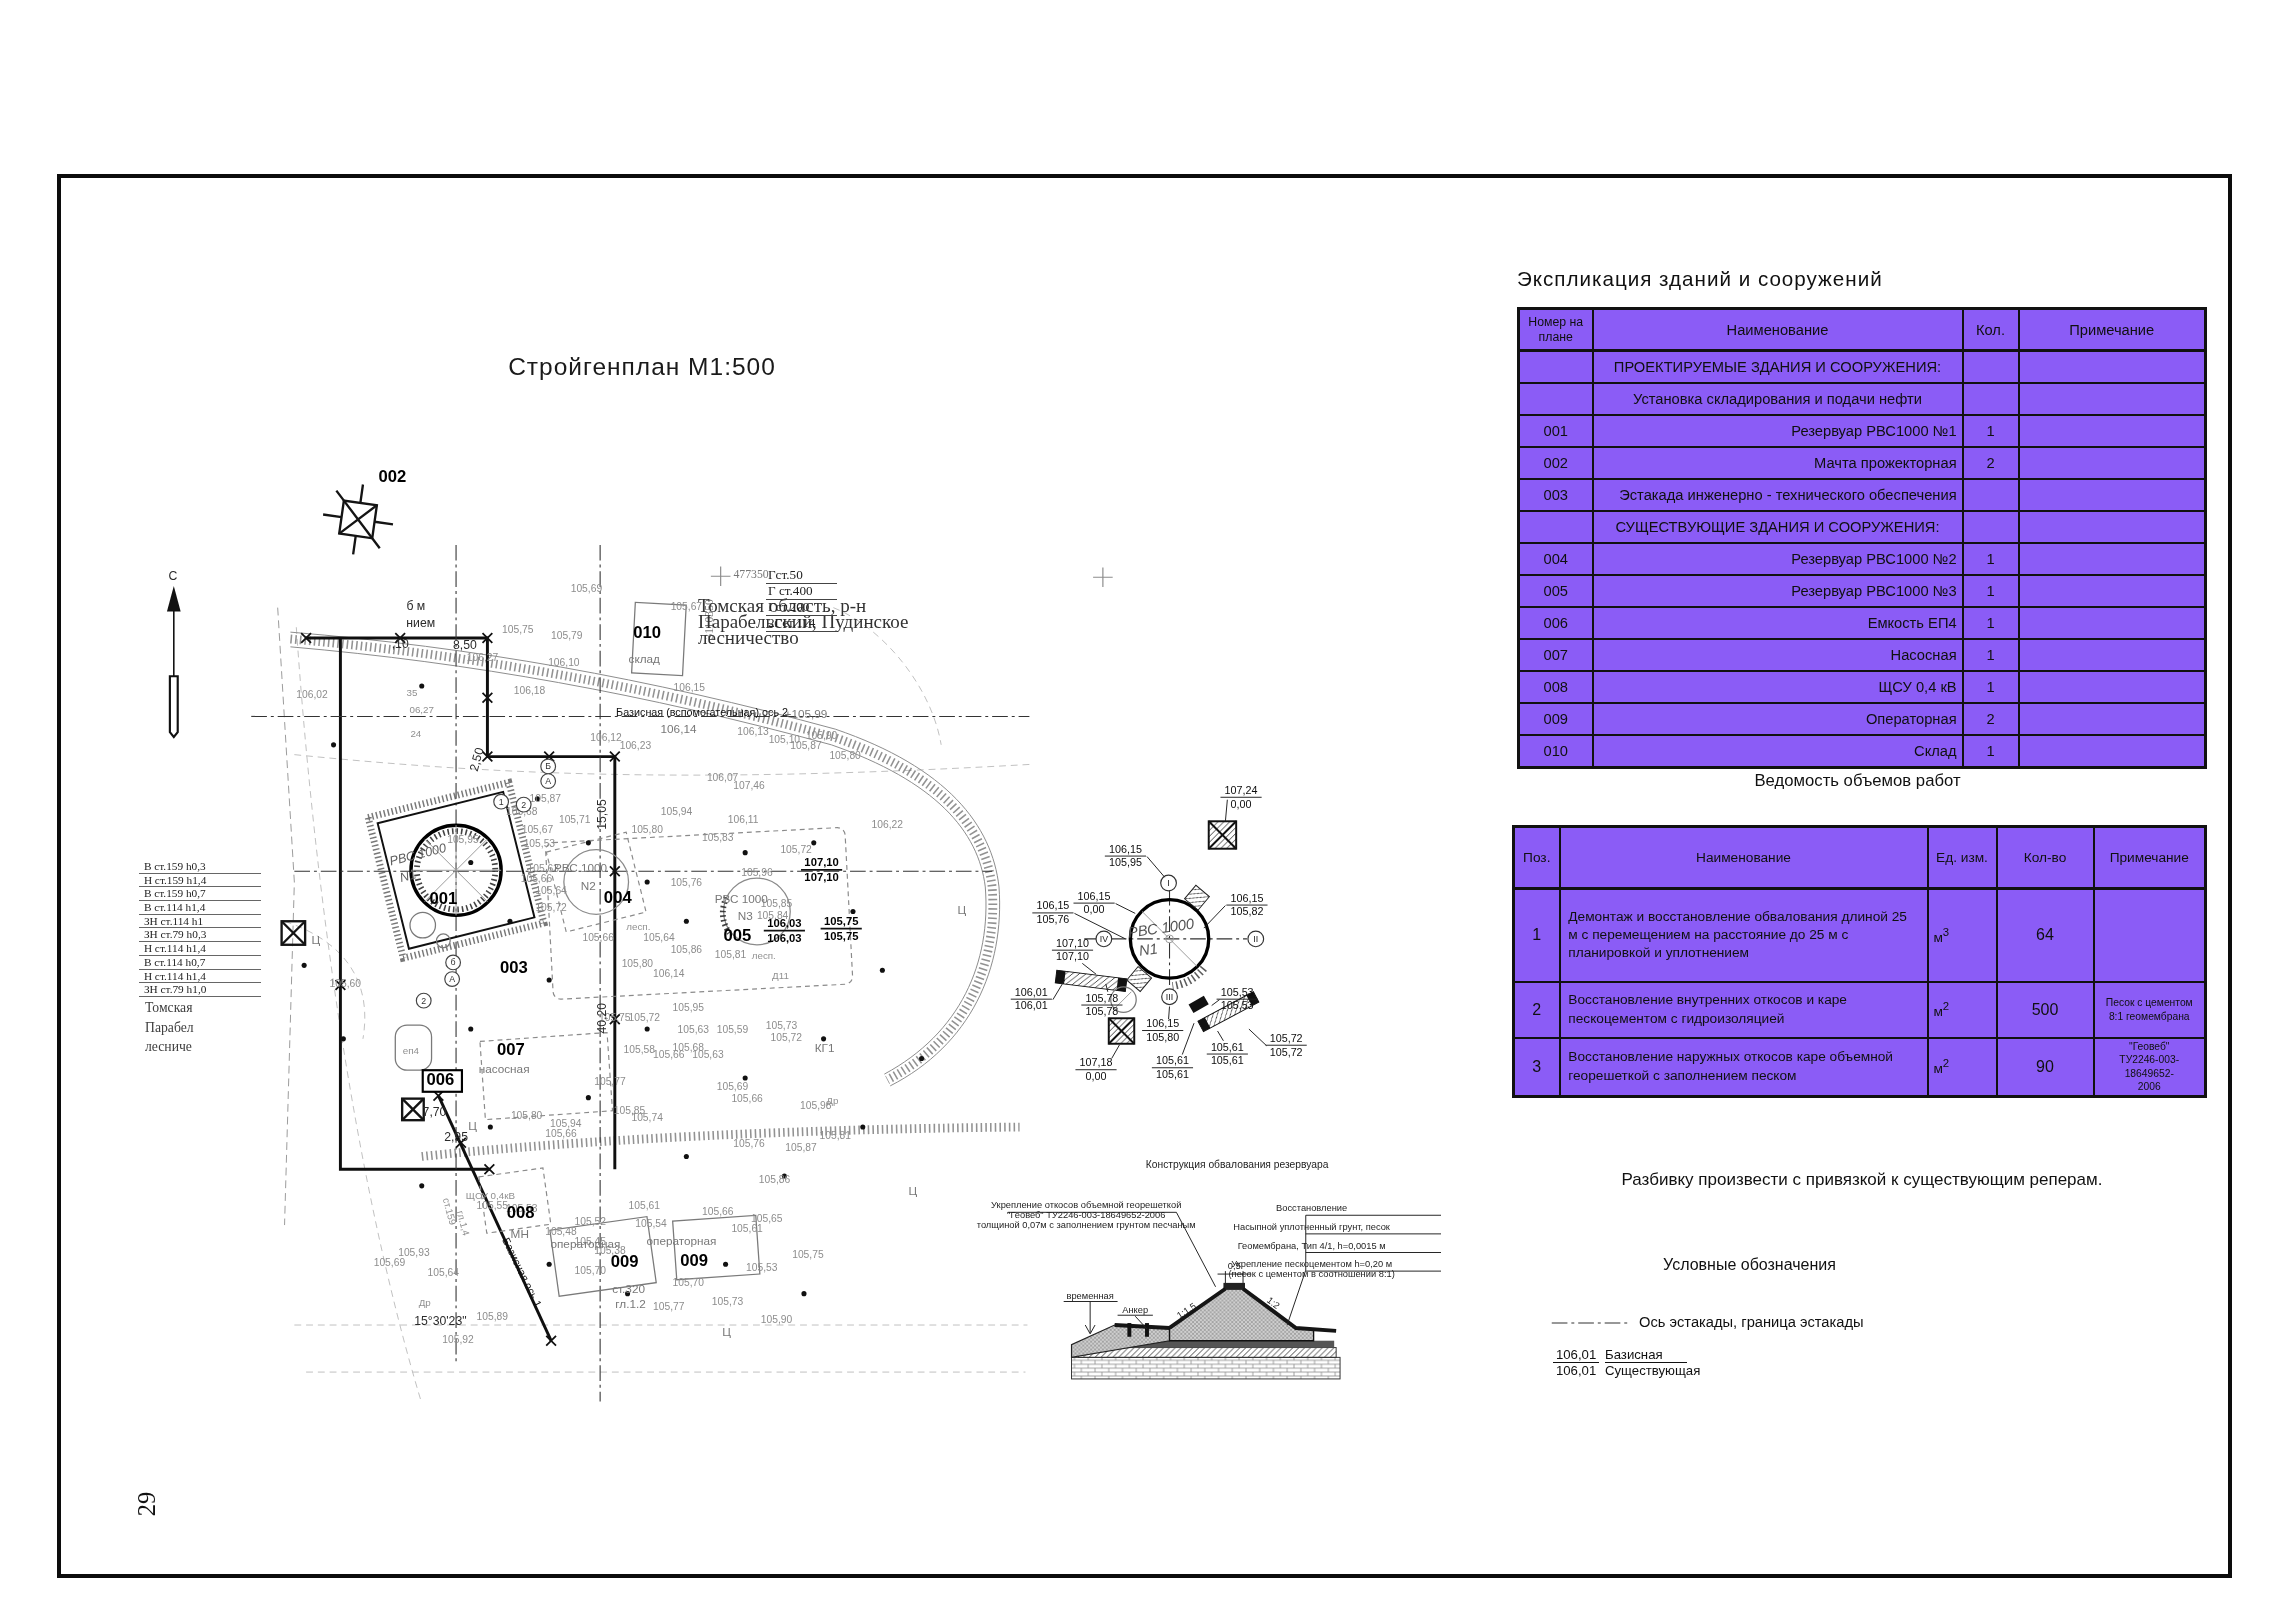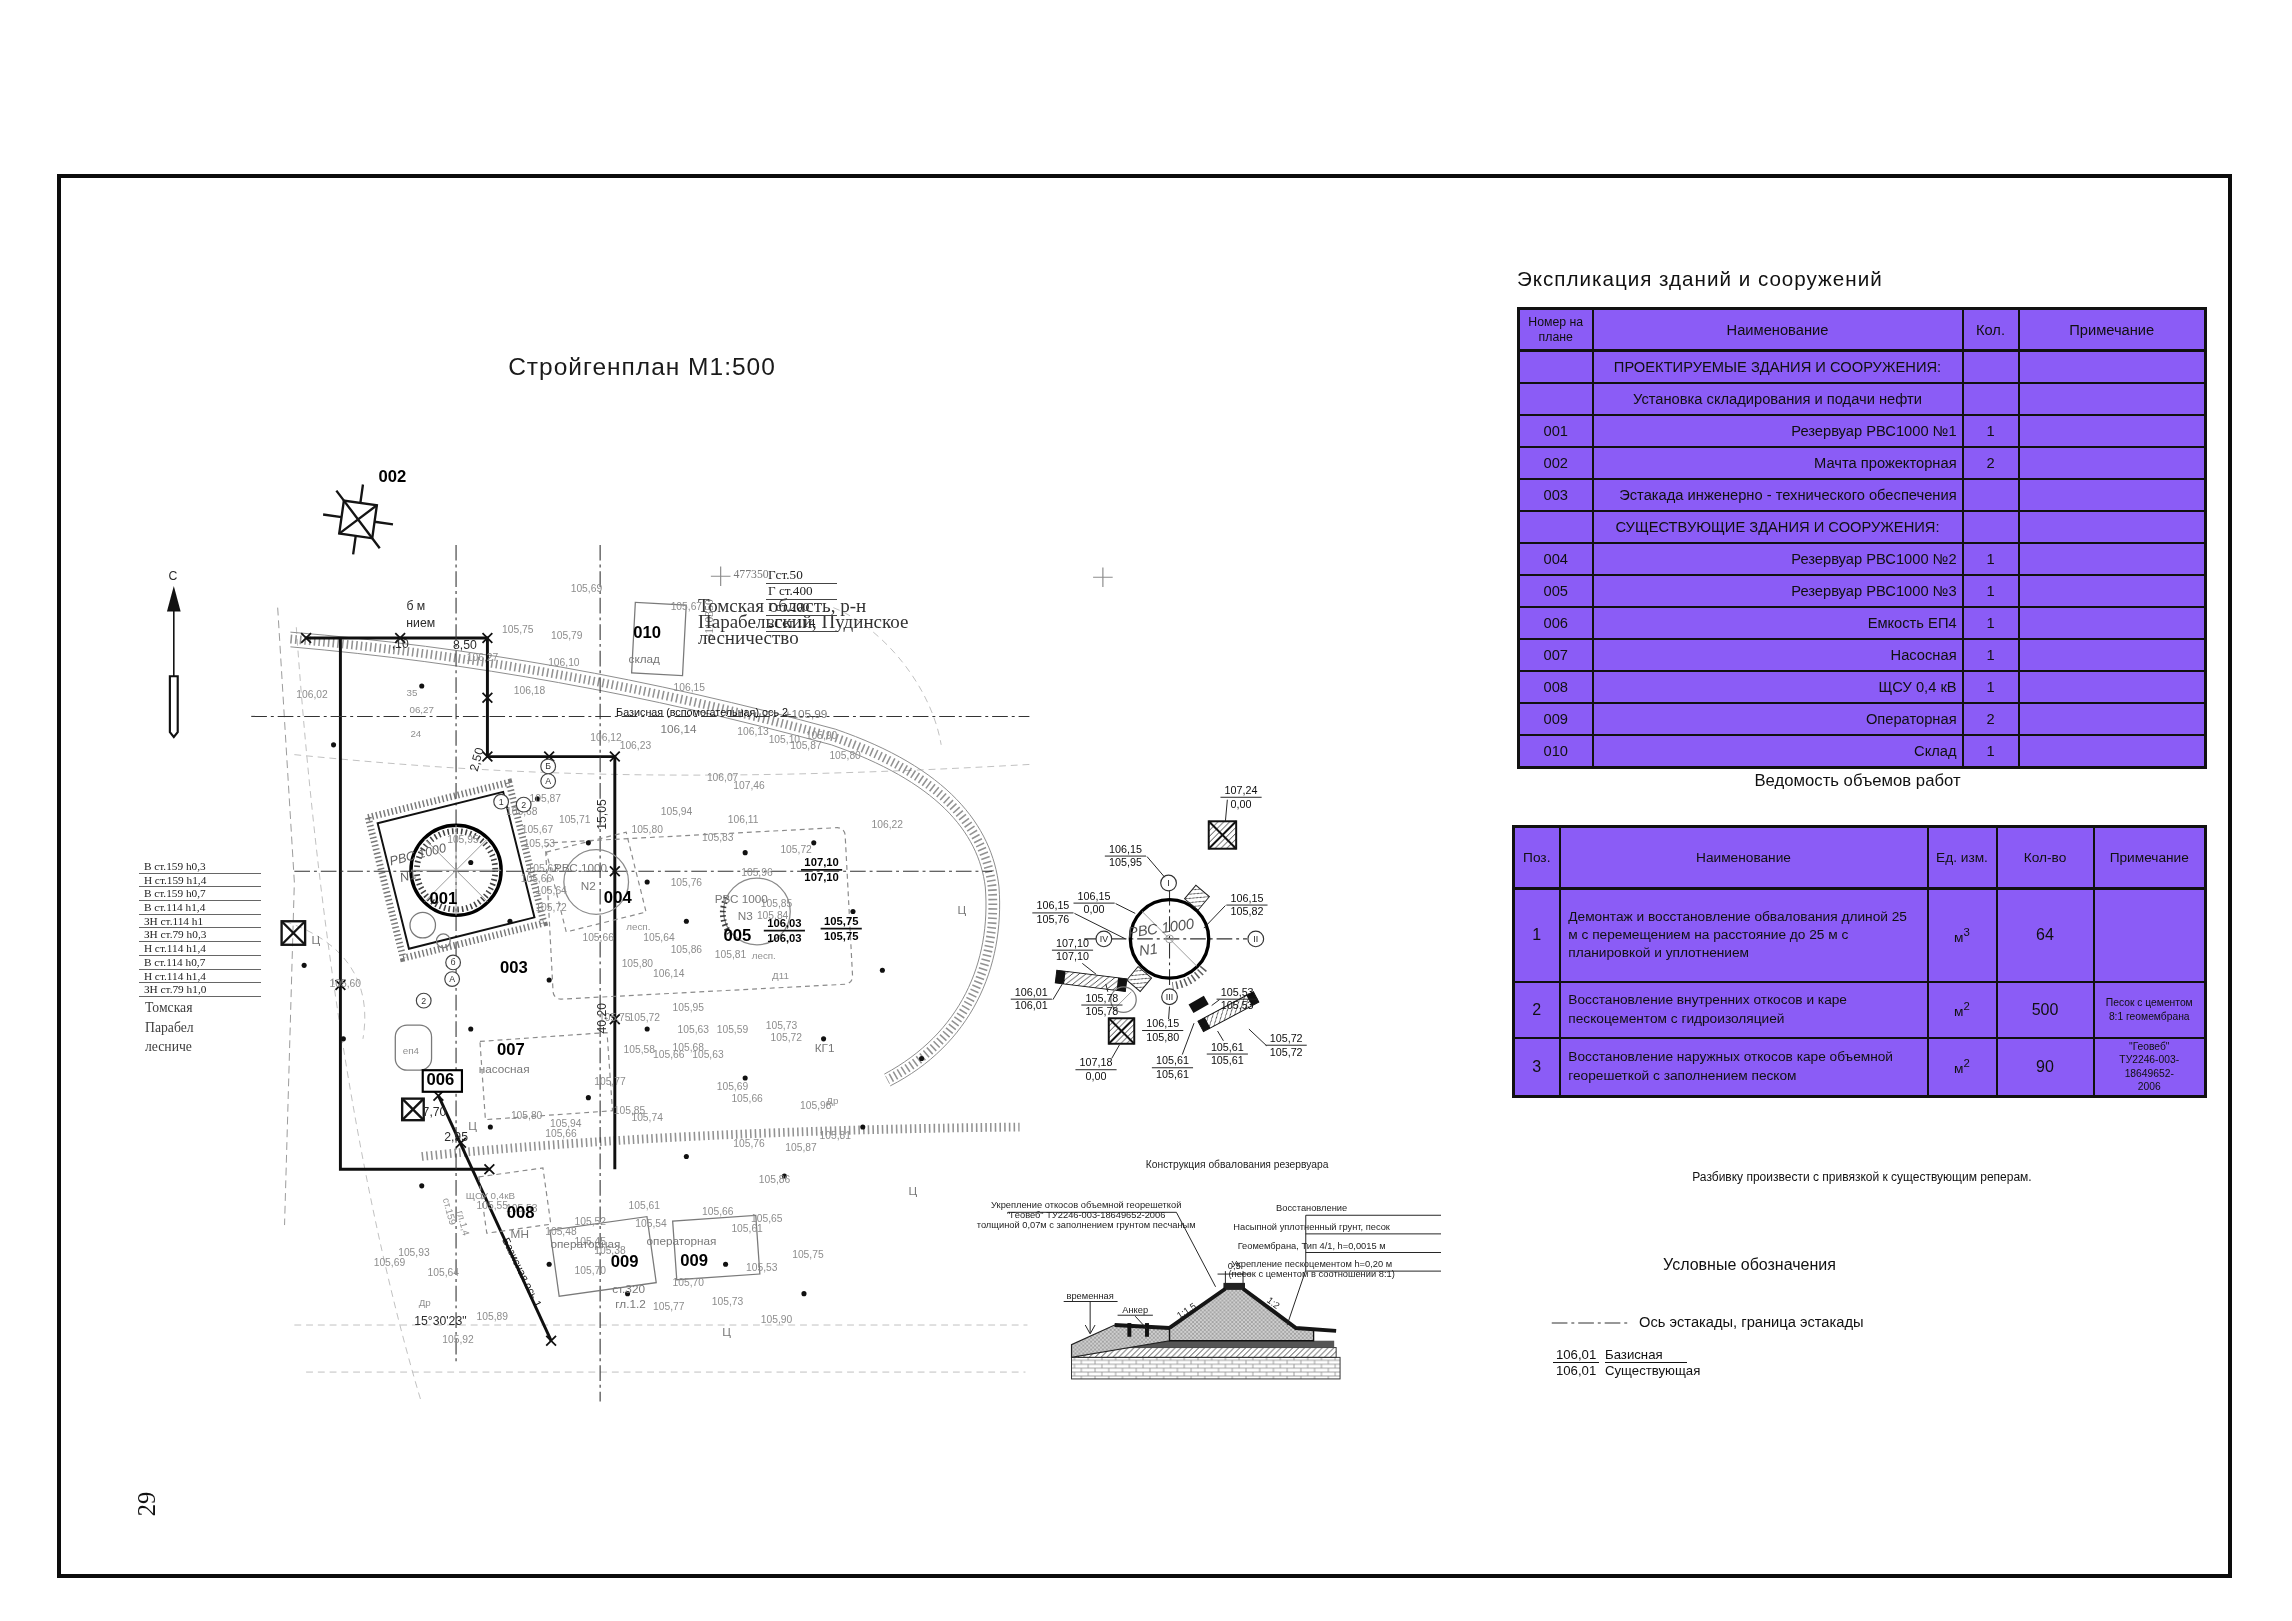--- a/index.html
+++ b/index.html
@@ -36,21 +36,21 @@
   .hr{stroke:#3f3f3f;stroke-width:7;stroke-dasharray:1.5 2.6;fill:none;opacity:.7}
   .hrIn{stroke:#222;stroke-width:6;stroke-dasharray:1.6 3;fill:none;opacity:.85}
   .tk{stroke:#111;stroke-width:1.8;fill:none}
   .cl{stroke:#222;stroke-width:1;fill:none}
   .mast{stroke:#141414;stroke-width:2.4;fill:none}
   .dots circle{fill:#111}
   
   .plan-title{left:446px;top:353px;width:392px;text-align:center;font-size:24.5px;color:#1a1a1a;letter-spacing:1px}
   #t1t{left:1517px;top:267px;width:686px;text-align:left;font-size:20.6px;letter-spacing:1px;color:#111}
   #t2t{left:1512px;top:771px;width:691px;text-align:center;font-size:16.7px;color:#111}
-  #note{left:1524px;top:1170px;width:676px;text-align:center;font-size:12px;color:#111}
+  #note{left:1524px;top:1170px;width:676px;text-align:center;font-size:17px;color:#111}
   #legt{left:1529px;top:1256px;width:441px;text-align:center;font-size:16px;font-weight:500;color:#111}
   #legax{left:1639px;top:1314px;font-size:14.7px;color:#111}
   #legfr{left:1553px;top:1347px;font-size:13.2px;color:#111;text-align:center}
   #legfr .fr-num{border-bottom:1.5px solid #111;padding:0 2.9px}
   #legpe{left:1605px;top:1347px;font-size:13.2px;color:#111}
   #legpe .pe1{border-bottom:1.5px solid #111;width:82px}
   #bench{left:139px;top:860px;width:122px;font-family:"Liberation Serif",serif;font-size:11.3px;color:#222}
   #bench .brow{height:12.7px;line-height:12.3px;border-bottom:1px solid #666;white-space:nowrap;overflow:hidden;padding-left:4.9px}
   #locnote{left:145px;top:998px;font-family:"Liberation Serif",serif;font-size:13.7px;line-height:19.6px;color:#404040}
   #regnote{left:698px;top:598px;font-family:"Liberation Serif",serif;font-size:19px;line-height:16px;color:#333;white-space:nowrap}
@@ -63,21 +63,21 @@
   .dt thead th{border-bottom:3.4px solid #111}
   #table1{left:1517px;top:307px;width:686px;font-size:14.7px}
   #table1 thead th{height:37px;font-size:14.7px}
   #table1 thead th:first-child{font-size:12.3px;line-height:1.15;padding:0 2px}
   #table1 td{height:28px}
   #table2{left:1512px;top:825px;width:691px}
   #table2 thead th{height:57px;font-size:13.7px}
   td.c{text-align:center}
   td.l{text-align:right;padding-left:8.8px}
   #table2 td.nm{font-size:13.7px;line-height:1.35;padding:2px 7.8px}
-  #table2 td.unit{font-size:13.7px;text-align:center}
+  #table2 td.unit{font-size:13.7px;text-align:left}
   #table2 td.qty{font-size:16px;text-align:center}
   #table2 td.note{font-size:10.3px;line-height:1.3;text-align:center;white-space:pre-line}
 </style>
 </head>
 <body>
 
 <div class="page">
   <div class="frame"></div>
 
   <svg id="psvg" width="2293" height="1621" viewBox="0 0 2339 1654">

